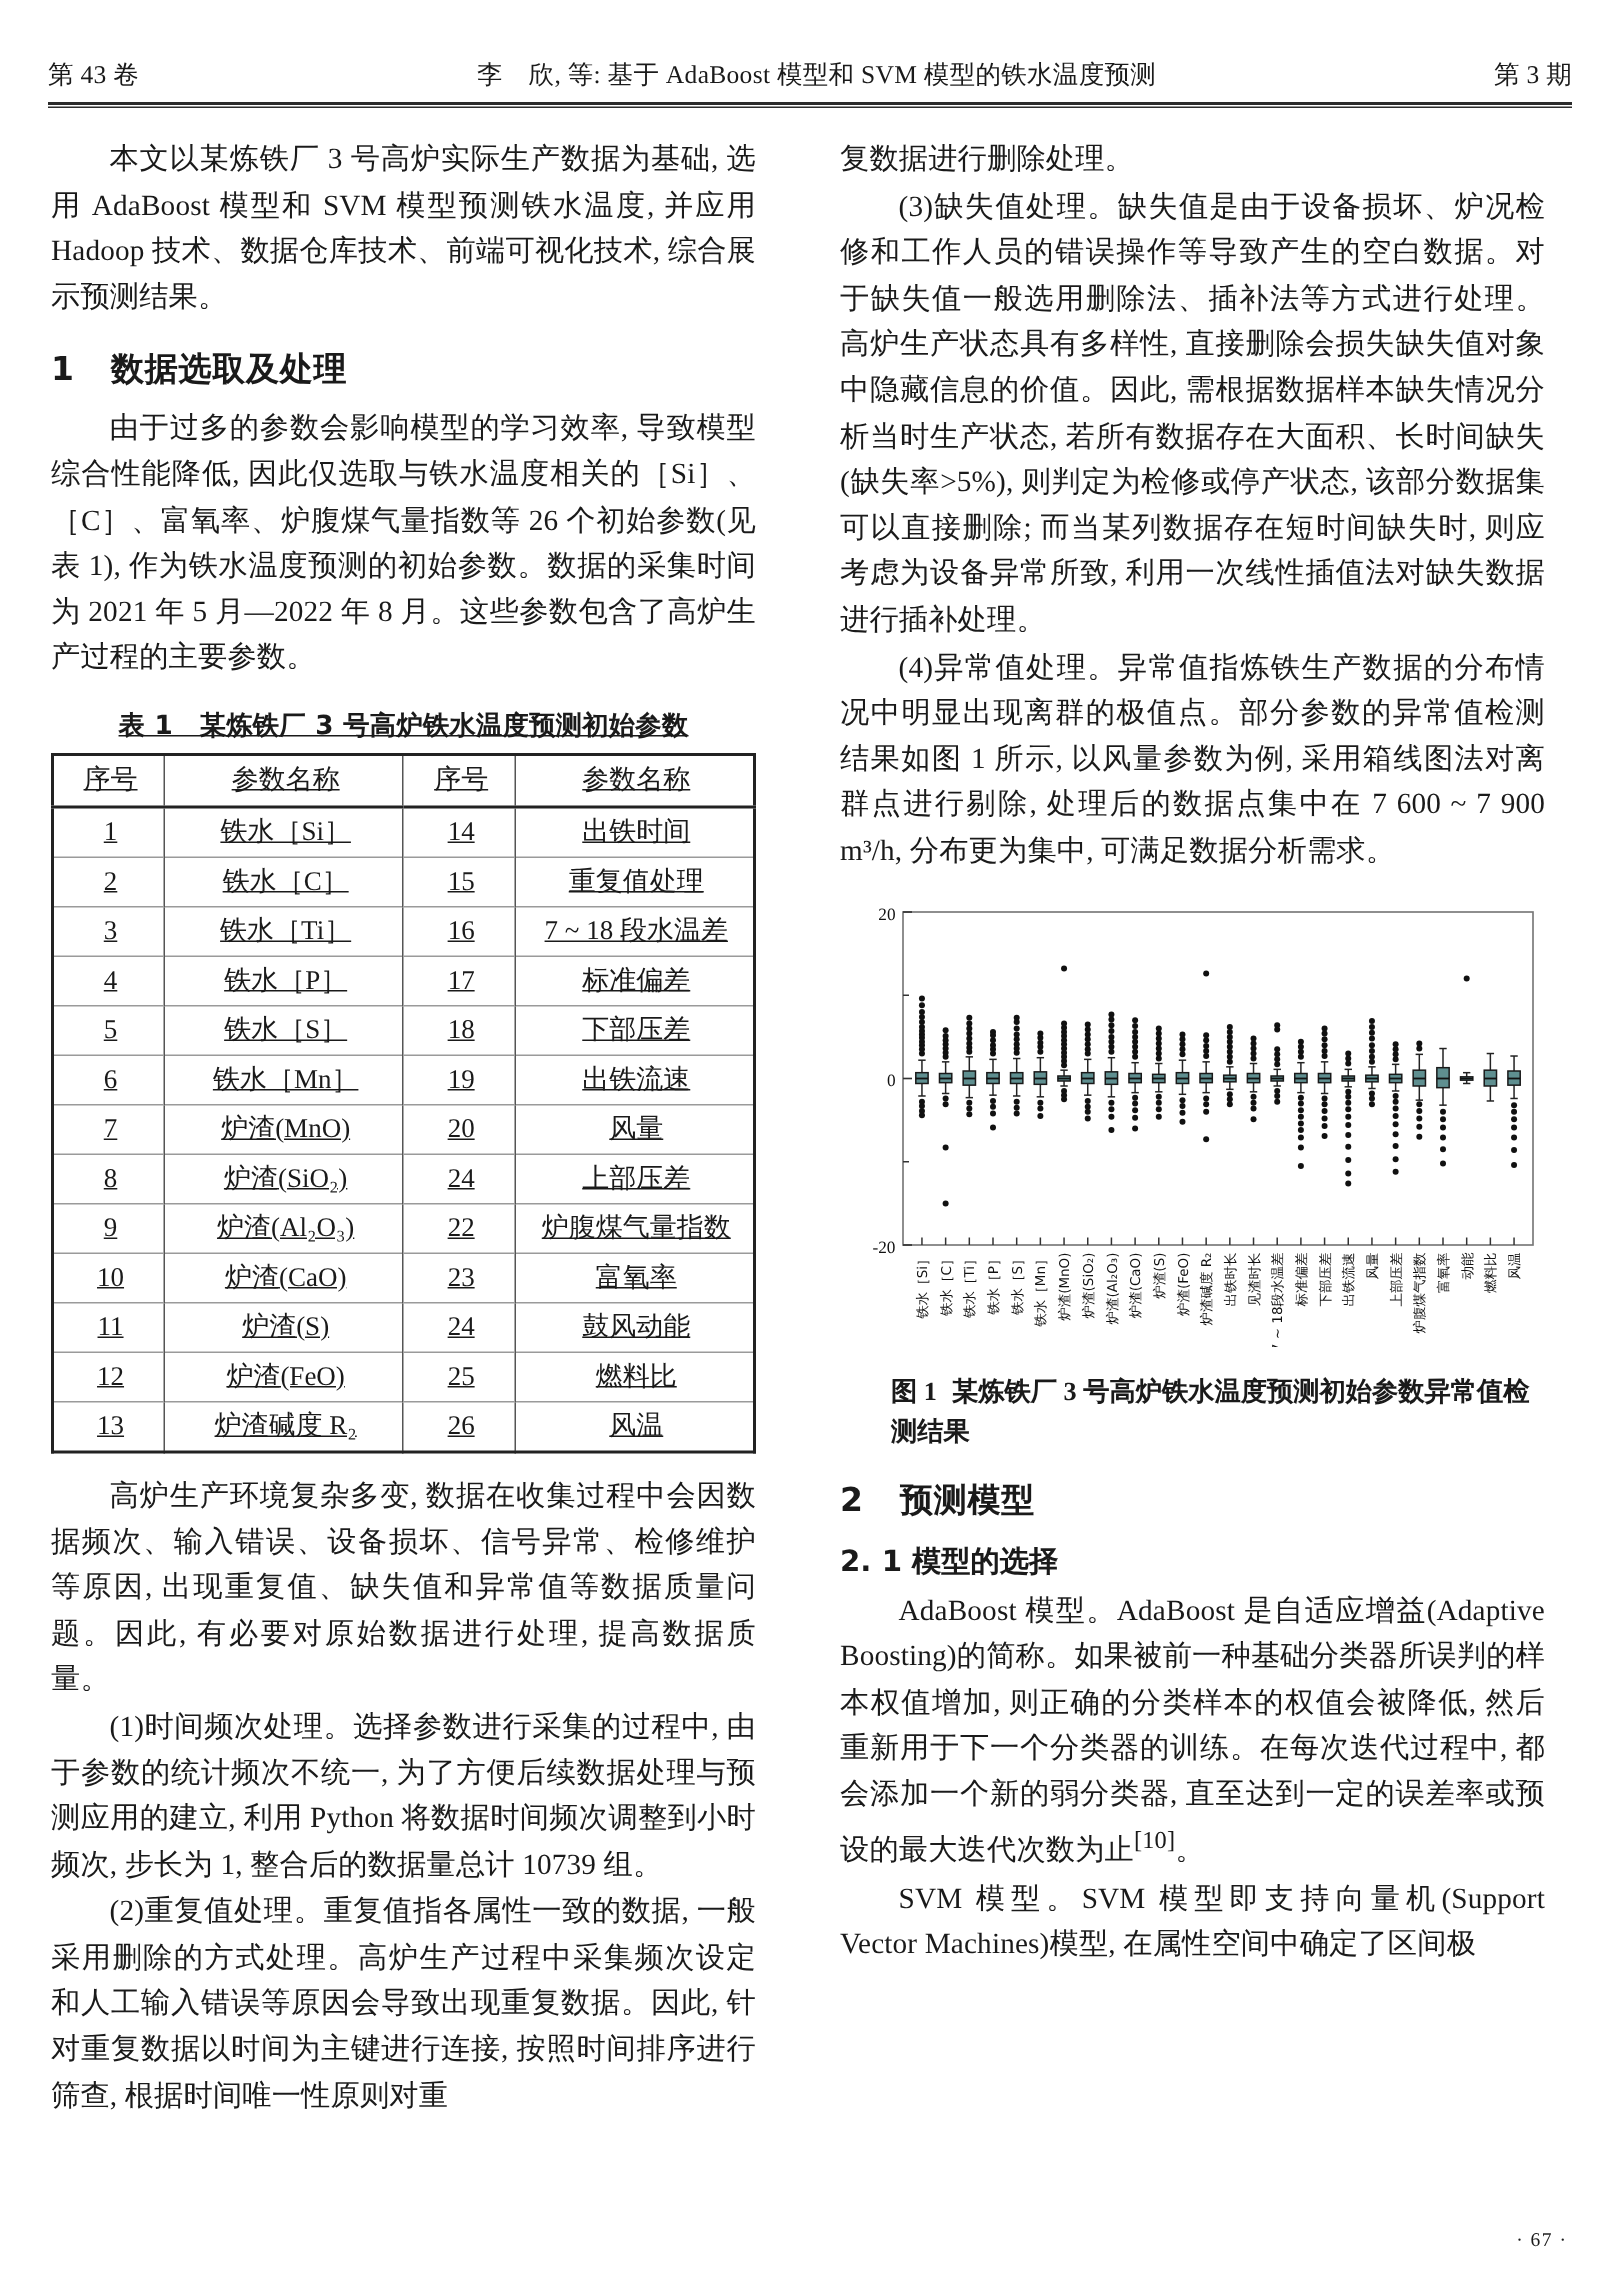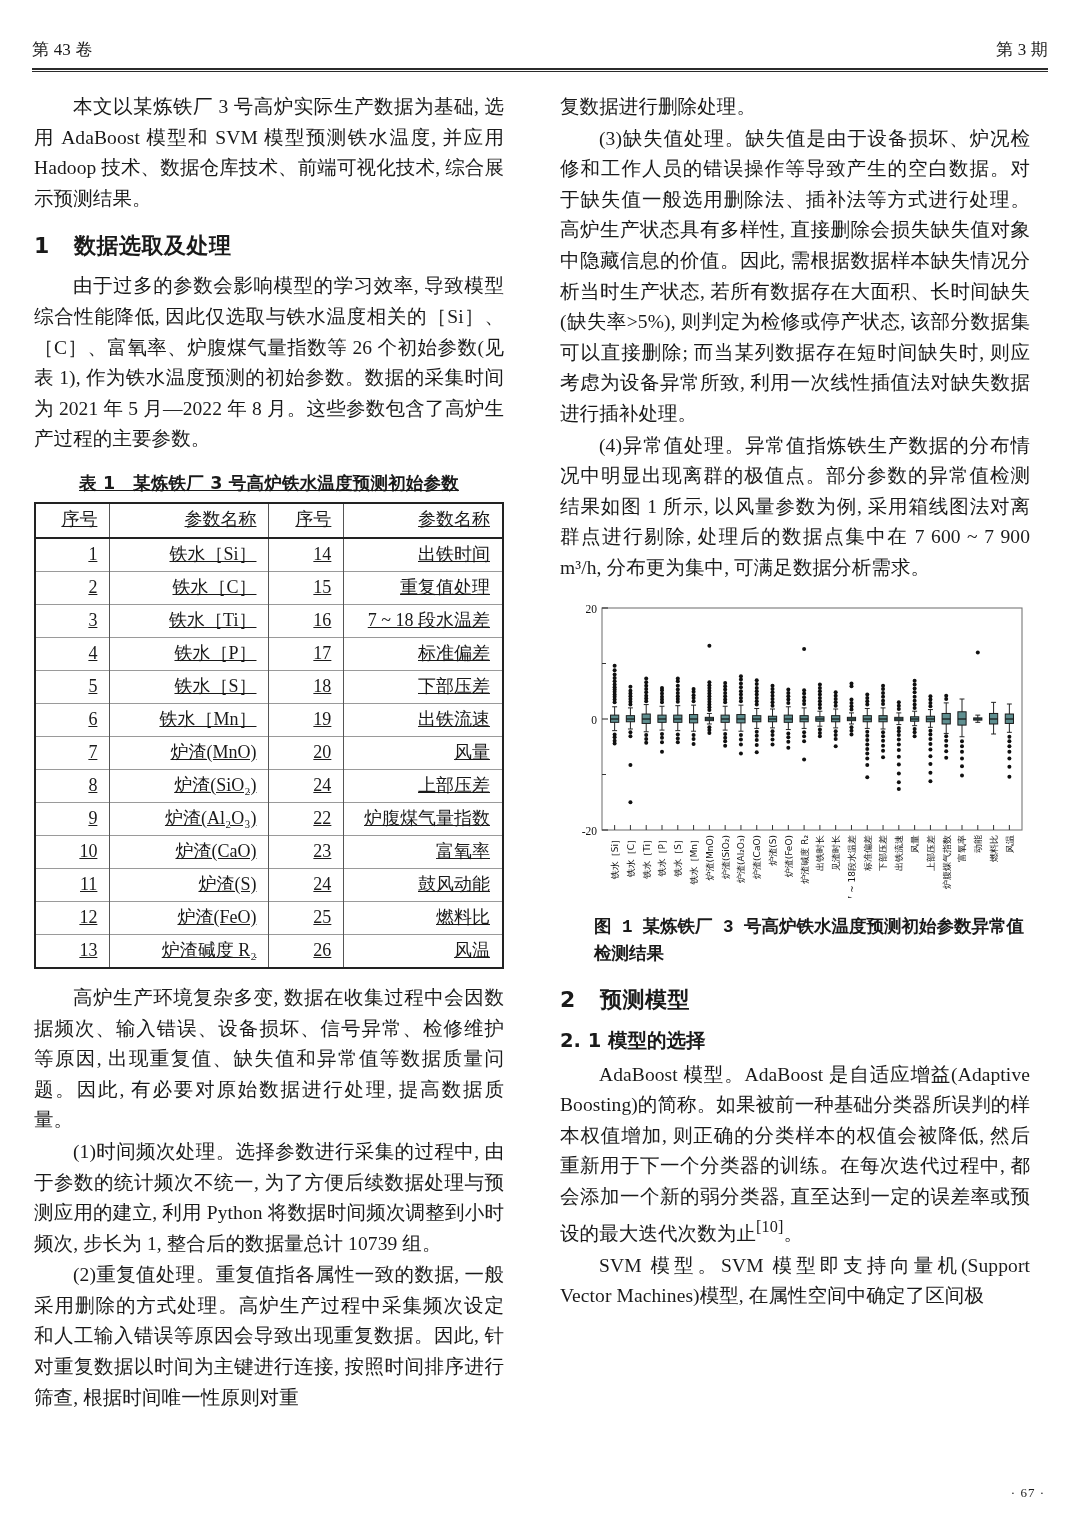--- a/index.html
+++ b/index.html
@@ -90,22 +90,22 @@
     border-left: 2px solid #222;
     border-right: 2px solid #222;
     border-top: 2px solid #222;
     border-bottom: 2px solid #222;
   }
   table.param-table th,
   table.param-table td {
     border-left: 1px solid #555;
     border-right: 1px solid #555;
     border-top: 1px solid #9a9a9a;
-    text-align: right;
-    padding: 3px 12px 4px 2px;
+    text-align: center;
+    padding: 3px 0 4px 2px;
     line-height: 25px;
     white-space: nowrap;
   }
   table.param-table thead th {
     border-top: none;
     border-bottom: 2px solid #222;
     font-weight: normal;
     padding-bottom: 5px;
   }
   table.param-table tbody tr:first-child td { border-top: none; }
@@ -118,21 +118,21 @@
 
   
   .figure { margin: 14px 0 6px 0; }
   .fig-box {
     position: relative;
     width: 470px;
     height: 300px;
   }
   .fig-caption {
     margin: 16px 0 0 0;
-    font-family: Liberation Mono, monospace;
+    font-family: Liberation Serif, serif;
     font-weight: bold;
     font-size: 17.5px;
     line-height: 27px;
     padding-left: 34px;
     text-indent: -0px;
   }
   .fig-caption .cap-body { display: inline; }
   .fig-caption .cap-label { margin-right: 10px; }
 
   .footer-page {
@@ -142,20 +142,21 @@
     font-size: 13px;
     letter-spacing: 1px;
   }
 </style>
 </head>
 <body>
 
 <div class="runhead">
   <div class="runhead-row">
     <span>第 43 卷</span>
+    <span class="runhead-center">李　欣, 等: 基于 AdaBoost 模型和 SVM 模型的铁水温度预测</span>
     <span>第 3 期</span>
   </div>
   <div class="runhead-rule"></div>
 </div>
 
 <div class="col col-left">
 
   <p class="para">本文以某炼铁厂 3 号高炉实际生产数据为基础, 选用 AdaBoost 模型和 SVM 模型预测铁水温度, 并应用 Hadoop 技术、数据仓库技术、前端可视化技术, 综合展示预测结果。</p>
 
   <h2 class="sec">

